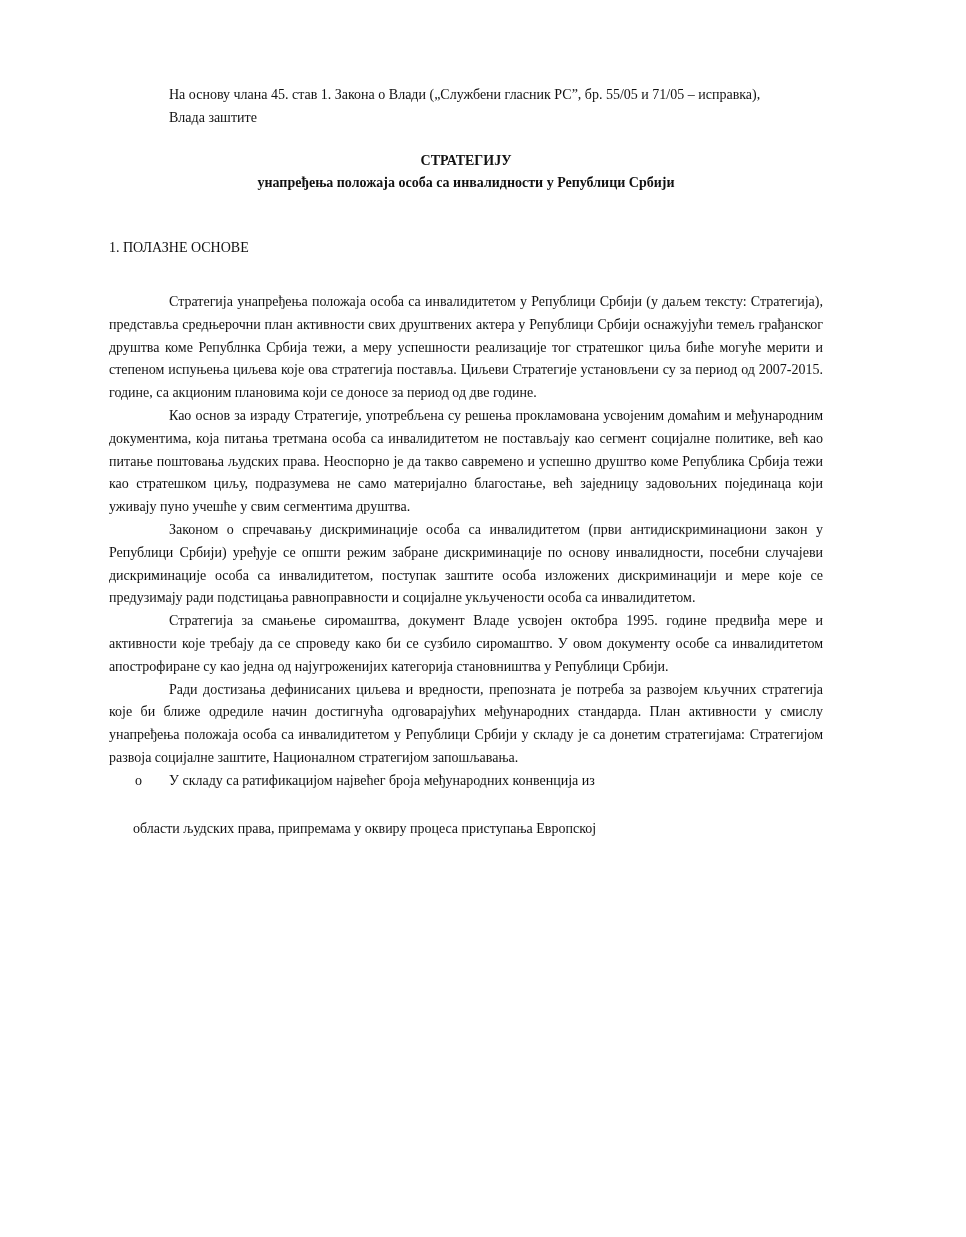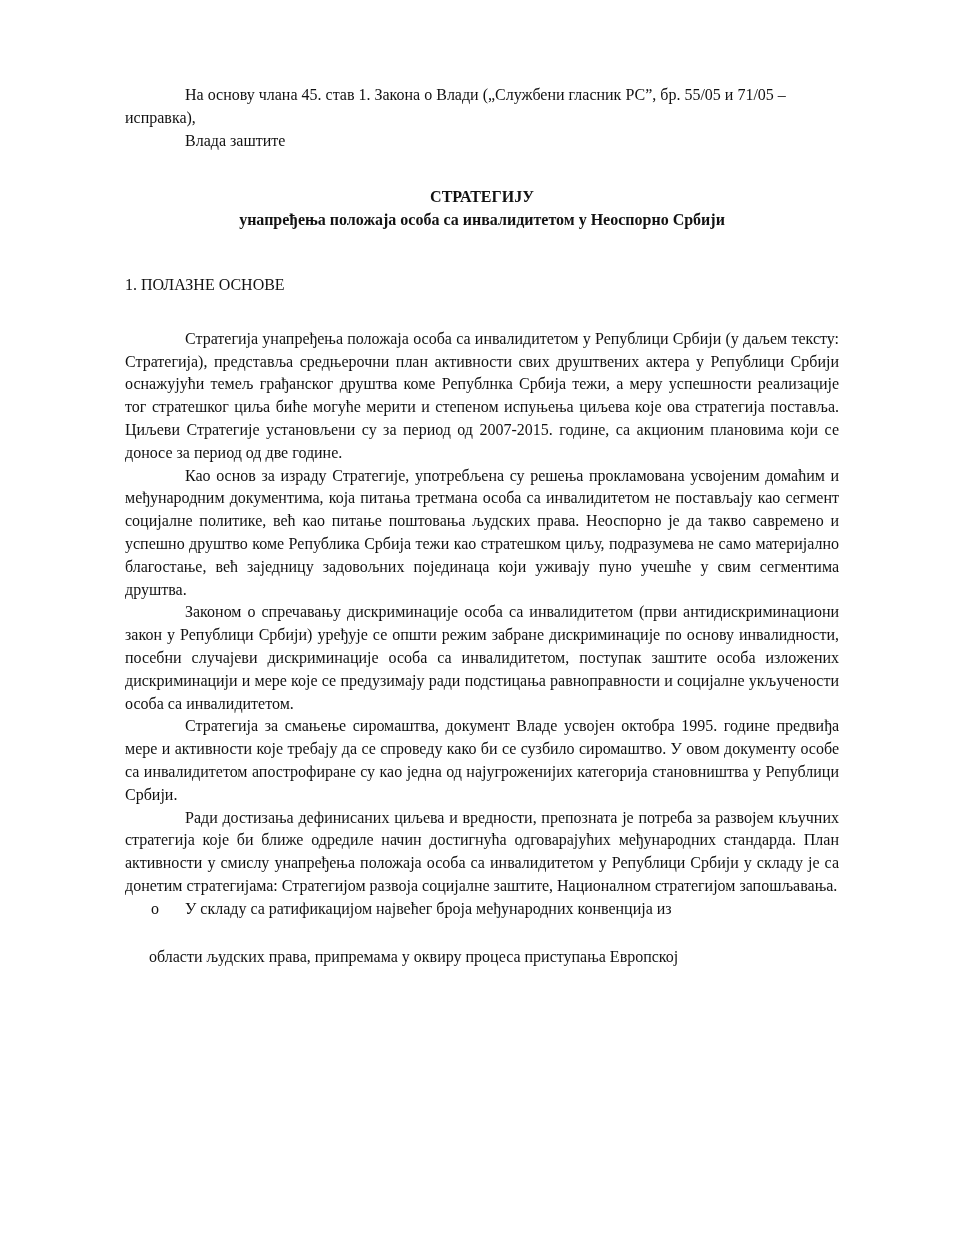--- a/index.html
+++ b/index.html
@@ -10,44 +10,44 @@
     body {
       width: 966px;
       height: 1237px;
       position: relative;
       overflow: hidden;
       font-family: "Liberation Serif", "DejaVu Serif", serif;
       color: #111111;
     }
     .page {
       position: absolute;
-      left: 125px;
+      left: 109px;
       top: 84px;
       width: 714px;
-      font-size: 16px;
+      font-size: 14px;
       line-height: 22.8px;
     }
     .p {
       margin: 0;
       text-indent: 60px;
       text-align: justify;
       font-family: Liberation Serif, serif;
     }
     .p-left {
       margin: 0;
       text-indent: 60px;
       text-align: left;
     }
     .title {
       text-align: center;
       font-weight: bold;
       margin: 0;
     }
     .title-main {
-      margin-top: 34px;
+      margin-top: 20px;
     }
     .section {
       text-align: left;
       margin: 42px 0 31px 0;
     }
     .bullet {
       margin: 0;
       position: relative;
       padding-left: 60px;
     }
@@ -62,21 +62,21 @@
   </style>
 </head>
 <body>
 
 <div class="page">
 
   <p class="p-left">На основу члана 45. став 1. Закона о Влади („Службени гласник РС”, бр. 55/05 и 71/05 – исправка),</p>
   <p class="p-left">Влада заштите</p>
 
   <p class="title title-main">СТРАТЕГИЈУ</p>
-  <p class="title">унапређења положаја особа са инвалидитетом у Неоспорно Србији</p>
+  <p class="title">унапређења положаја особа са инвалидности у Републици Србији</p>
 
   <p class="section">1. ПОЛАЗНЕ ОСНОВЕ</p>
 
   <p class="p">Стратегија унапређења положаја особа са инвалидитетом у Републици Србији (у даљем тексту: Стратегија), представља средњерочни план активности свих друштвених актера у Републици Србији оснажујући темељ грађанског друштва коме Републнка Србија тежи, а меру успешности реализације тог стратешког циља биће могуће мерити и степеном испуњења циљева које ова стратегија поставља. Циљеви Стратегије установљени су за период од 2007-2015. године, са акционим плановима који се доносе за период од две године.</p>
   <p class="p">Као основ за израду Стратегије, употребљена су решења прокламована усвојеним домаћим и међународним документима, која питања третмана особа са инвалидитетом не постављају као сегмент социјалне политике, већ као питање поштовања људских права. Неоспорно је да такво савремено и успешно друштво коме Република Србија тежи као стратешком циљу, подразумева не само материјално благостање, већ заједницу задовољних појединаца који уживају пуно учешће у свим сегментима друштва.</p>
   <p class="p">Законом о спречавању дискриминације особа са инвалидитетом (први антидискриминациони закон у Републици Србији) уређује се општи режим забране дискриминације по основу инвалидности, посебни случајеви дискриминације особа са инвалидитетом, поступак заштите особа изложених дискриминацији и мере које се предузимају ради подстицања равноправности и социјалне укључености особа са инвалидитетом.</p>
   <p class="p">Стратегија за смањење сиромаштва, документ Владе усвојен октобра 1995. године предвиђа мере и активности које требају да се спроведу како би се сузбило сиромаштво. У овом документу особе са инвалидитетом апострофиране су као једна од најугроженијих категорија становништва у Републици Србији.</p>
   <p class="p">Ради достизања дефинисаних циљева и вредности, препозната је потреба за развојем кључних стратегија које би ближе одредиле начин достигнућа одговарајућих међународних стандарда. План активности у смислу унапређења положаја особа са инвалидитетом у Републици Србији у складу је са донетим стратегијама: Стратегијом развоја социјалне заштите, Националном стратегијом запошљавања.</p>
 
   <p class="bullet">

